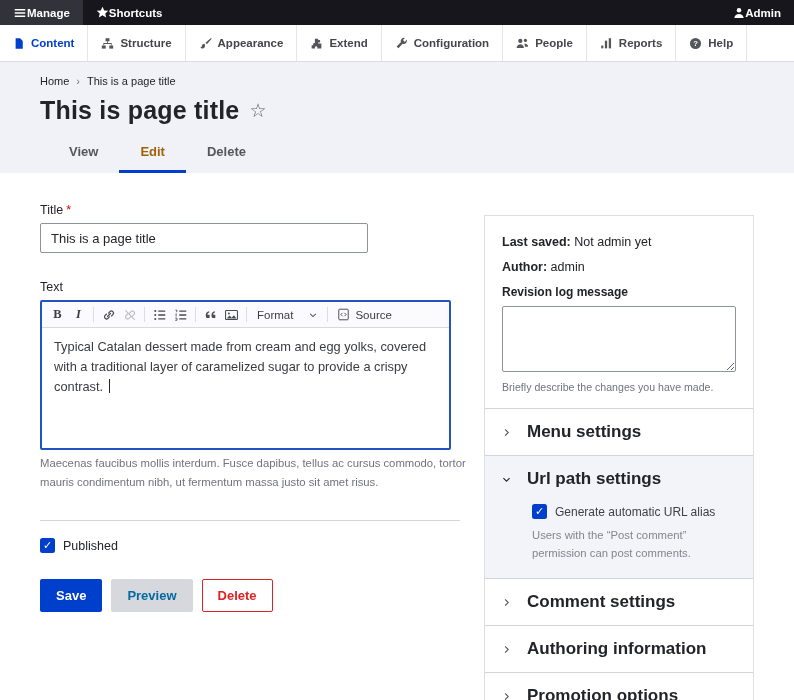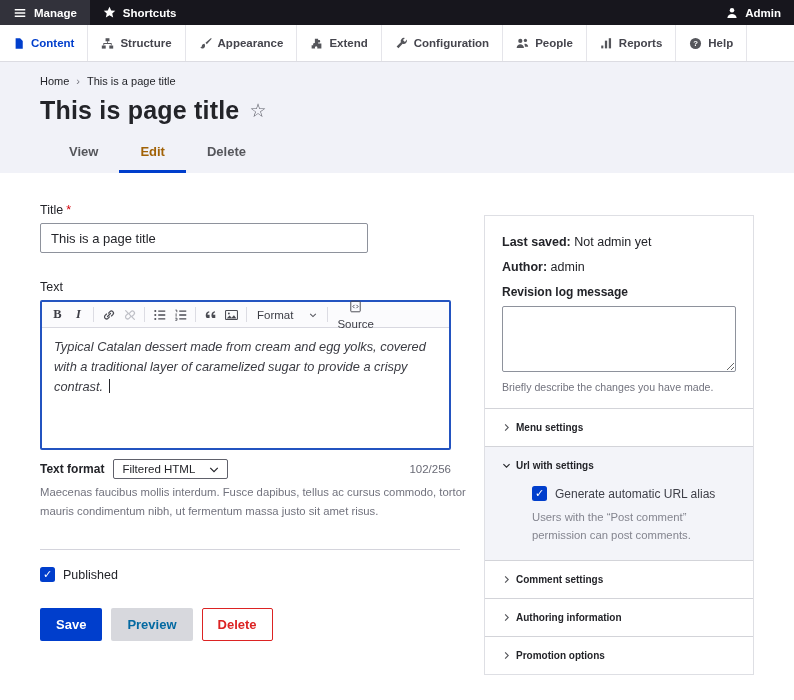--- a/index.html
+++ b/index.html
@@ -1,21 +1,21 @@
 <!DOCTYPE html>
 <html><head>
 <meta charset="utf-8">
 <style>
   * { margin:0; padding:0; box-sizing:border-box; }
   html,body { width:794px; height:700px; overflow:hidden; background:#fff;
     font-family:"Liberation Sans", sans-serif; color:#232429; }
 
   
   .admin-bar { height:25px; background:#17161d; display:flex; align-items:stretch; color:#fff; font-size:11.5px; }
-  .admin-bar .bar-item { display:flex; align-items:center; gap:7px; padding:0 13px; font-weight:700; cursor:pointer; }
+  .admin-bar .bar-item { display:flex; align-items:center; padding:0 13px; font-weight:700; cursor:pointer; }
   .manage-item { background:#32323b; }
   .bar-spacer { flex:1; }
 
   
   .menu-bar { height:37px; background:#fff; border-bottom:1px solid #dcdce2; display:flex; align-items:stretch; font-size:11.5px; }
   .menu-item { display:flex; align-items:center; gap:6px; padding:0 13px; border-right:1px solid #e5e5ea; font-weight:600; color:#45454d; cursor:pointer; }
   .menu-item.active { color:#003ecc; }
 
   
   .page-header { background:#f1f2f8; padding:13px 40px 0; }
@@ -42,22 +42,22 @@
 
   
   .editor { border:2px solid #2353c0; border-radius:2px; width:411px; background:#fff; }
   .editor-toolbar { display:flex; align-items:center; padding:3px 5px; background:#fbfbfd; border-bottom:1px solid #d8d8e0; height:26px; }
   .ed-btn { min-width:21px; height:20px; display:flex; align-items:center; justify-content:center; cursor:pointer;
     font-size:12.5px; color:#3c3d45; border-radius:2px; padding:0 2px; }
   .ed-btn.bold { font-weight:800; font-family:"Liberation Serif",serif; }
   .ed-btn.italic { font-style:italic; font-family:"Liberation Serif",serif; font-weight:600; }
   .ed-sep { width:1px; height:15px; background:#dcdce3; margin:0 4px; }
   .ed-dropdown { display:flex; align-items:center; gap:16px; font-size:11.5px; color:#3c3d45; padding:0 6px; cursor:pointer; }
-  .ed-source { display:flex; align-items:center; gap:5px; font-size:11.5px; color:#3c3d45; padding:0 5px; cursor:pointer;flex-direction:column; }
-  .editor-body { height:120px; padding:9px 12px; font-size:12.8px; line-height:1.55; color:#3a3b42; cursor:text;font-style:italic; }
+  .ed-source { display:flex; align-items:center; gap:5px; font-size:11.5px; color:#3c3d45; padding:0 5px; cursor:pointer; }
+  .editor-body { height:120px; padding:9px 12px; font-size:12.8px; line-height:1.55; color:#3a3b42; cursor:text; }
   .caret { display:inline-block; width:1.5px; height:14px; background:#232429; vertical-align:-2px; margin-left:2px; }
 
   
   .format-row { display:flex; align-items:center; margin-top:9px; width:411px; font-size:11.5px; }
   .format-row .fmt-label { font-weight:700; font-size:12px; margin-right:9px; }
   .fmt-select { display:flex; align-items:center; gap:14px; border:1px solid #60616b; border-radius:2px;
     padding:3px 8px; background:#fff; cursor:pointer; color:#232429; }
   .char-counter { margin-left:auto; color:#696a75; }
 
   .form-desc { margin-top:4px; font-size:11.3px; line-height:1.7; color:#72737e; width:430px; }
@@ -79,21 +79,21 @@
   .sidebar { width:270px; border:1px solid #dedfe4; background:#fff; margin-top:12px; }
   .sidebar-top { padding:19px 17px 15px; }
   .meta-line { font-size:12.5px; margin-bottom:11px; }
   .meta-line b { font-weight:700; }
   .rev-label { font-size:12px; font-weight:700; margin:7px 0 7px; }
   .rev-textarea { width:100%; height:66px; border:1px solid #8e929c; border-radius:2px; resize:vertical;
     font-family:inherit; font-size:12px; padding:6px; color:#232429; }
   .rev-help { font-size:10.6px; color:#72737e; margin-top:5px; }
 
   .acc-section { border-top:1px solid #d3d4d9; }
-  .acc-header { display:flex; align-items:center; gap:4px; padding:13px 16px; font-size:10px; font-weight:700; cursor:pointer; }
+  .acc-header { display:flex; align-items:center; gap:15px; padding:13px 16px; font-size:17px; font-weight:700; cursor:pointer; }
   .acc-section.expanded { background:#f3f4f9; }
   .acc-body { padding:2px 16px 16px 47px; }
   .cb-row { display:flex; align-items:center; gap:8px; font-size:12px; color:#3f4049; cursor:pointer; }
   .cb-help { font-size:11.3px; color:#84858f; line-height:1.55; margin-top:8px; }
 
   .ic { display:inline-flex; align-items:center; justify-content:center; }
   svg { display:block; }
 </style>
 </head>
 <body>
@@ -306,32 +306,20 @@
               </svg>
           </span>
           <span>Source</span>
         </div>
       </div>
       <div class="editor-body">
         <span>Typical Catalan dessert made from cream and egg yolks, covered with a traditional layer of caramelized sugar to provide a crispy contrast. </span><span class="caret"></span>
       </div>
     </div>
 
-    <div class="format-row">
-      <span class="fmt-label">Text format</span>
-      <span class="fmt-select">
-        <span>Filtered HTML</span>
-        <span class="ic">
-          <svg width="10" height="9" viewBox="0 0 12 10">
-              <path d="M1.5 3L6 7.5 10.5 3" fill="none" stroke="#232429" stroke-width="1.4"></path>
-            </svg>
-        </span>
-      </span>
-      <span class="char-counter">102/256</span>
-    </div>
 
     <div class="form-desc">Maecenas faucibus mollis interdum. Fusce dapibus, tellus ac cursus commodo, tortor mauris condimentum nibh, ut fermentum massa justo sit amet risus.</div>
 
     <div class="rule"></div>
 
     <div class="published-row">
       <span class="checkbox">✓</span>
       <span>Published</span>
     </div>
 
@@ -366,21 +354,21 @@
       </div>
     </div>
 
     <div class="acc-section expanded">
       <div class="acc-header">
         <span class="ic">
           <svg width="11" height="11" viewBox="0 0 16 16">
               <path d="M3.5 6L8 10.5 12.5 6" fill="none" stroke="#232429" stroke-width="1.6"></path>
             </svg>
         </span>
-        <span>Url with settings</span>
+        <span>Url path settings</span>
       </div>
       <div class="acc-body">
         <div class="cb-row">
           <span class="checkbox">✓</span>
           <span>Generate automatic URL alias</span>
         </div>
         <div class="cb-help">Users with the “Post comment” permission can post comments.</div>
       </div>
     </div>
 

